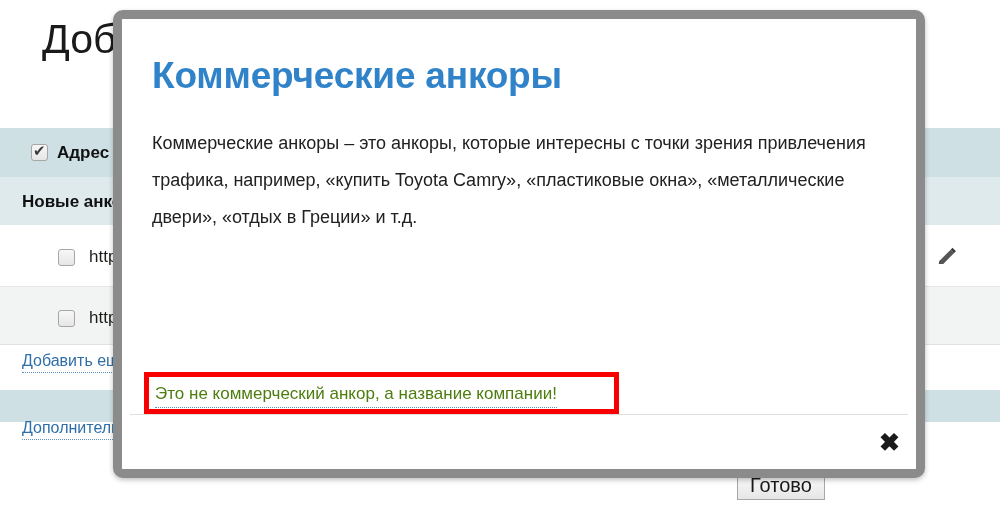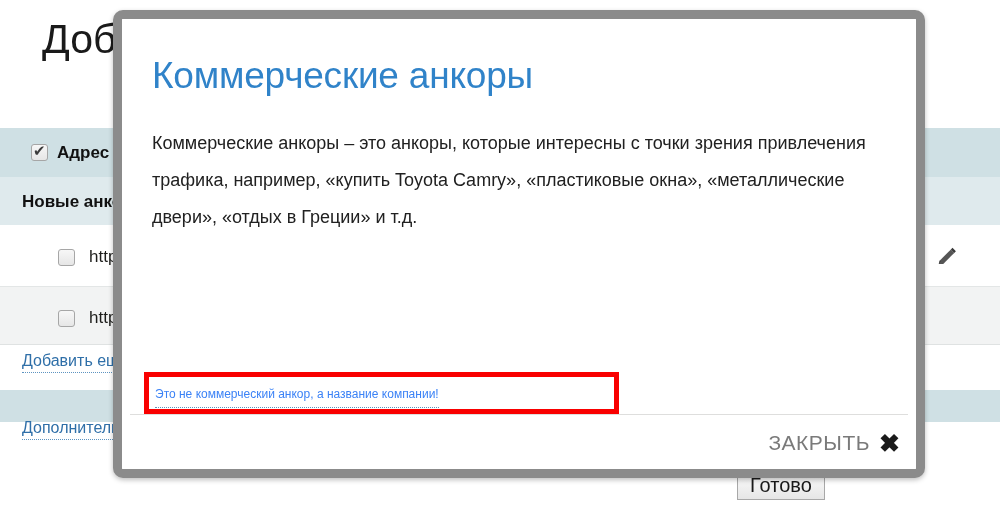--- a/index.html
+++ b/index.html
@@ -179,21 +179,21 @@
     inset: 0;
     background: #ffffff;
     padding: 0 30px;
     box-sizing: border-box;
   }
 
   #modal-title {
     margin: 0;
     padding: 34px 0 0 0;
     font-size: 37px;
-    font-weight: 400;
+    font-weight: 700;
     line-height: 46px;
     color: #3083c9;
     font-family: "Liberation Sans", sans-serif;
     letter-spacing: -0.2px;
   }
 
   .modal-para {
     margin: 0;
     padding-top: 22px;
     font-size: 18px;
@@ -212,23 +212,23 @@
     height: 42px;
     box-sizing: border-box;
     border: 5px solid #f90000;
     background: #ffffff;
   }
 
   #anchor-link {
     position: absolute;
     left: 6px;
     top: 7px;
-    font-size: 12px;
+    font-size: 17px;
     line-height: 20px;
-    color: #3b82f6;
+    color: #4d7c0f;
     white-space: nowrap;
     border-bottom: 1px dotted #5d93c0;
     padding-bottom: 3px;
     cursor: pointer;
   }
 
   #modal-divider {
     position: absolute;
     left: 8px;
     right: 8px;
@@ -306,18 +306,17 @@
 
     <p class="modal-para" id="para-1">Коммерческие анкоры – это анкоры, которые интересны с точки зрения привлечения трафика, например, «купить Toyota Camry», «пластиковые окна», «металлические двери», «отдых в Греции» и т.д.</p>
 
     <div id="anchor-highlight-box">
       <span id="anchor-link">Это не коммерческий анкор, а название компании!</span>
     </div>
 
     <div id="modal-divider"></div>
 
     <div id="close-button">
-      <span id="close-label">ЗАКРЫТЬ</span>
       <span id="close-x">✖</span>
     </div>
 
   </div>
 </div>
 
 </body></html>

